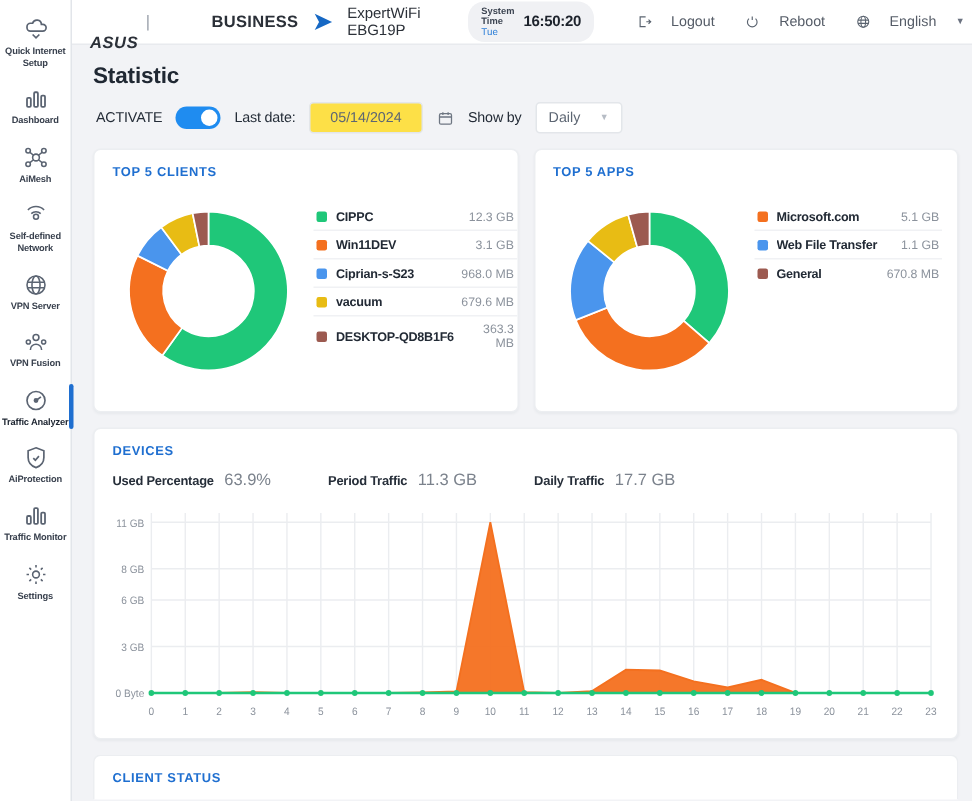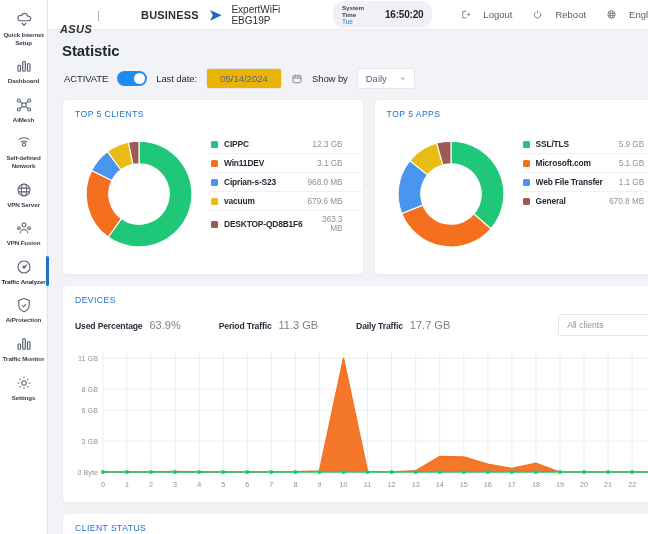--- a/index.html
+++ b/index.html
@@ -78,69 +78,69 @@
   .ctrl-lbl { font-size: 9.5px; font-weight: 400; color: #242c37; letter-spacing: -0.1px; }
   .toggle {
     width: 30px; height: 15px; border-radius: 8px; background: #1f8cf0;
     position: relative; cursor: pointer; flex: 0 0 30px;
   }
   .toggle .knob {
     position: absolute; right: 2px; top: 2px; width: 11px; height: 11px;
     border-radius: 50%; background: #fff;
   }
   .date-box {
-    background: #eab308; border: 1px solid #e3e6ea; border-radius: 3px;
+    background: #fde047; border: 1px solid #e3e6ea; border-radius: 3px;
     font-size: 9.5px; color: #5d6673; padding: 4px 10px; min-width: 76px; text-align: center;
   }
   .cal-ico { width: 12px; height: 12px; color: #6e7682; }
   .cal-ico svg { width: 12px; height: 12px; display: block; }
   .sel-box {
     background: #fff; border: 1px solid #e3e6ea; border-radius: 3px;
     font-size: 9.5px; color: #5d6673; padding: 4px 8px; min-width: 58px;
     display: flex; align-items: center; justify-content: space-between; gap: 8px; cursor: pointer;
   }
   .sel-box .cv { color: #b6bcc5; font-size: 6px; }
 
   
   .card-row { display: flex; gap: 10px; padding: 0 4px; }
   .card {
     background: #fff; border-radius: 5px; border: 1px solid #eceef1;
     box-shadow: 0 1px 2px rgba(20,30,50,.05); flex: 1; overflow: hidden;
   }
   .card-hd {
-    font-size: 8.6px; font-weight: 400; color: #1f6fd0; letter-spacing: 0.45px;
+    font-size: 8.6px; font-weight: 700; color: #1f6fd0; letter-spacing: 0.45px;
     padding: 9px 0 7px 12px;
   }
   .card-body { display: flex; align-items: flex-start; padding: 0 10px 12px 6px; }
 
   .donut-wrap { width: 140px; height: 136px; flex: 0 0 140px; display: flex;
                 align-items: center; justify-content: center; }
   .donut { width: 126px; height: 126px; display: block; }
 
   .legend { flex: 1; padding-top: 9px; }
   .legend-row {
-    display: flex; align-items: center; padding: 4px 20px 4px 2px; gap: 6px;
+    display: flex; align-items: center; padding: 4px 2px 4px 2px; gap: 6px;
     border-bottom: 0px solid transparent;
   }
   .legend-row + .legend-row { border-top: 1px solid #f0f1f4; }
   .legend-dot { width: 7px; height: 7px; border-radius: 1.5px; flex: 0 0 7px; }
   .legend-name {
     font-size: 8.4px; font-weight: 700; color: #222a35; flex: 1;
     letter-spacing: -0.15px; white-space: nowrap; overflow: hidden;
   }
   .legend-val { font-size: 8.2px; color: #8b929c; text-align: right; white-space: nowrap;
                 line-height: 9px; }
   .legend-val.wrap { white-space: normal; width: 34px; }
 
   
   .wide-card {
     background: #fff; border-radius: 5px; border: 1px solid #eceef1;
     box-shadow: 0 1px 2px rgba(20,30,50,.05); margin: 10px 4px 0 4px; overflow: hidden;
   }
-  .dev-stats { display: flex; align-items: center; padding: 2px 12px 8px 12px; gap: 10px; }
+  .dev-stats { display: flex; padding: 2px 12px 8px 12px; gap: 10px; }
   .stat { display: flex; align-items: baseline; gap: 7px; }
   .stat-lbl { font-size: 8.6px; font-weight: 700; color: #262e39; letter-spacing: -0.15px; }
   .stat-val { font-size: 11px; color: #7b828c; }
   .stat-gap { width: 18px; }
   .dev-spacer { flex: 1; }
   .dev-sel {
     background: #fff; border: 1px solid #e3e6ea; border-radius: 3px;
     font-size: 8.6px; color: #8b929c; padding: 5px 8px; width: 104px;
     display: flex; align-items: center; justify-content: space-between; cursor: pointer;
   }
@@ -395,25 +395,20 @@
                     <path d="M92 50 A42 42 0 0 1 22.39744548964515 81.65594706374915 L34.22711170836865 68.08911260785666 A24 24 0 0 0 74 50 Z" fill="#1fc779" stroke="#ffffff" stroke-width="0.9"></path>
                     <path d="M22.39744548964515 81.65594706374915 A42 42 0 0 1 34.59212280985163 10.928305379811007 L41.19549874848664 27.673317359892003 A24 24 0 0 0 34.22711170836865 68.08911260785666 Z" fill="#f4701f" stroke="#ffffff" stroke-width="0.9"></path>
                     <path d="M34.59212280985163 10.928305379811007 A42 42 0 0 1 76.50569366169421 17.420125790414367 L65.14611066382527 31.382929023093926 A24 24 0 0 0 41.19549874848664 27.673317359892003 Z" fill="#4a95ed" stroke="#ffffff" stroke-width="0.9"></path>
                     <path d="M76.50569366169421 17.420125790414367 A42 42 0 0 1 90.44252606860758 38.66853561140498 L73.11001489634718 43.52487749223141 A24 24 0 0 0 65.14611066382527 31.382929023093926 Z" fill="#e8bc14" stroke="#ffffff" stroke-width="0.9"></path>
                     <path d="M90.44252606860758 38.66853561140498 A42 42 0 0 1 92 49.99999999999999 L74 49.99999999999999 A24 24 0 0 0 73.11001489634718 43.52487749223141 Z" fill="#9c5a50" stroke="#ffffff" stroke-width="0.9"></path>
                   </g>
               </svg>
             </div>
             <div class="legend">
               <div class="legend-row">
-                <span class="legend-dot" style="background:#1fc779"></span>
-                <span class="legend-name">SSL/TLS</span>
-                <span class="legend-val">5.9 GB</span>
-              </div>
-              <div class="legend-row">
                 <span class="legend-dot" style="background:#f4701f"></span>
                 <span class="legend-name">Microsoft.com</span>
                 <span class="legend-val">5.1 GB</span>
               </div>
               <div class="legend-row">
                 <span class="legend-dot" style="background:#4a95ed"></span>
                 <span class="legend-name">Web File Transfer</span>
                 <span class="legend-val">1.1 GB</span>
               </div>
               <div class="legend-row">
@@ -437,24 +432,20 @@
           <div class="stat">
             <span class="stat-lbl">Period Traffic</span>
             <span class="stat-val">11.3 GB</span>
           </div>
           <span class="stat-gap"></span>
           <div class="stat">
             <span class="stat-lbl">Daily Traffic</span>
             <span class="stat-val">17.7 GB</span>
           </div>
           <div class="dev-spacer"></div>
-          <div class="dev-sel">
-            <span>All clients</span>
-            <span class="cv">▼</span>
-          </div>
         </div>
         <div class="chart-area">
           <svg class="chart-svg" id="traffic-chart" viewBox="0 0 596 148" preserveAspectRatio="none">
               <line x1="34" y1="126" x2="588" y2="126" stroke="#ebedf0" stroke-width="1"></line>
               <text x="29" y="129" text-anchor="end" font-size="7.2" fill="#8b929c" font-family="&quot;Liberation Sans&quot;, sans-serif">0 Byte</text>
               <line x1="34" y1="94.9655172413793" x2="588" y2="94.9655172413793" stroke="#ebedf0" stroke-width="1"></line>
               <text x="29" y="97.9655172413793" text-anchor="end" font-size="7.2" fill="#8b929c" font-family="&quot;Liberation Sans&quot;, sans-serif">3 GB</text>
               <line x1="34" y1="63.93103448275862" x2="588" y2="63.93103448275862" stroke="#ebedf0" stroke-width="1"></line>
               <text x="29" y="66.93103448275862" text-anchor="end" font-size="7.2" fill="#8b929c" font-family="&quot;Liberation Sans&quot;, sans-serif">6 GB</text>
               <line x1="34" y1="43.241379310344826" x2="588" y2="43.241379310344826" stroke="#ebedf0" stroke-width="1"></line>

